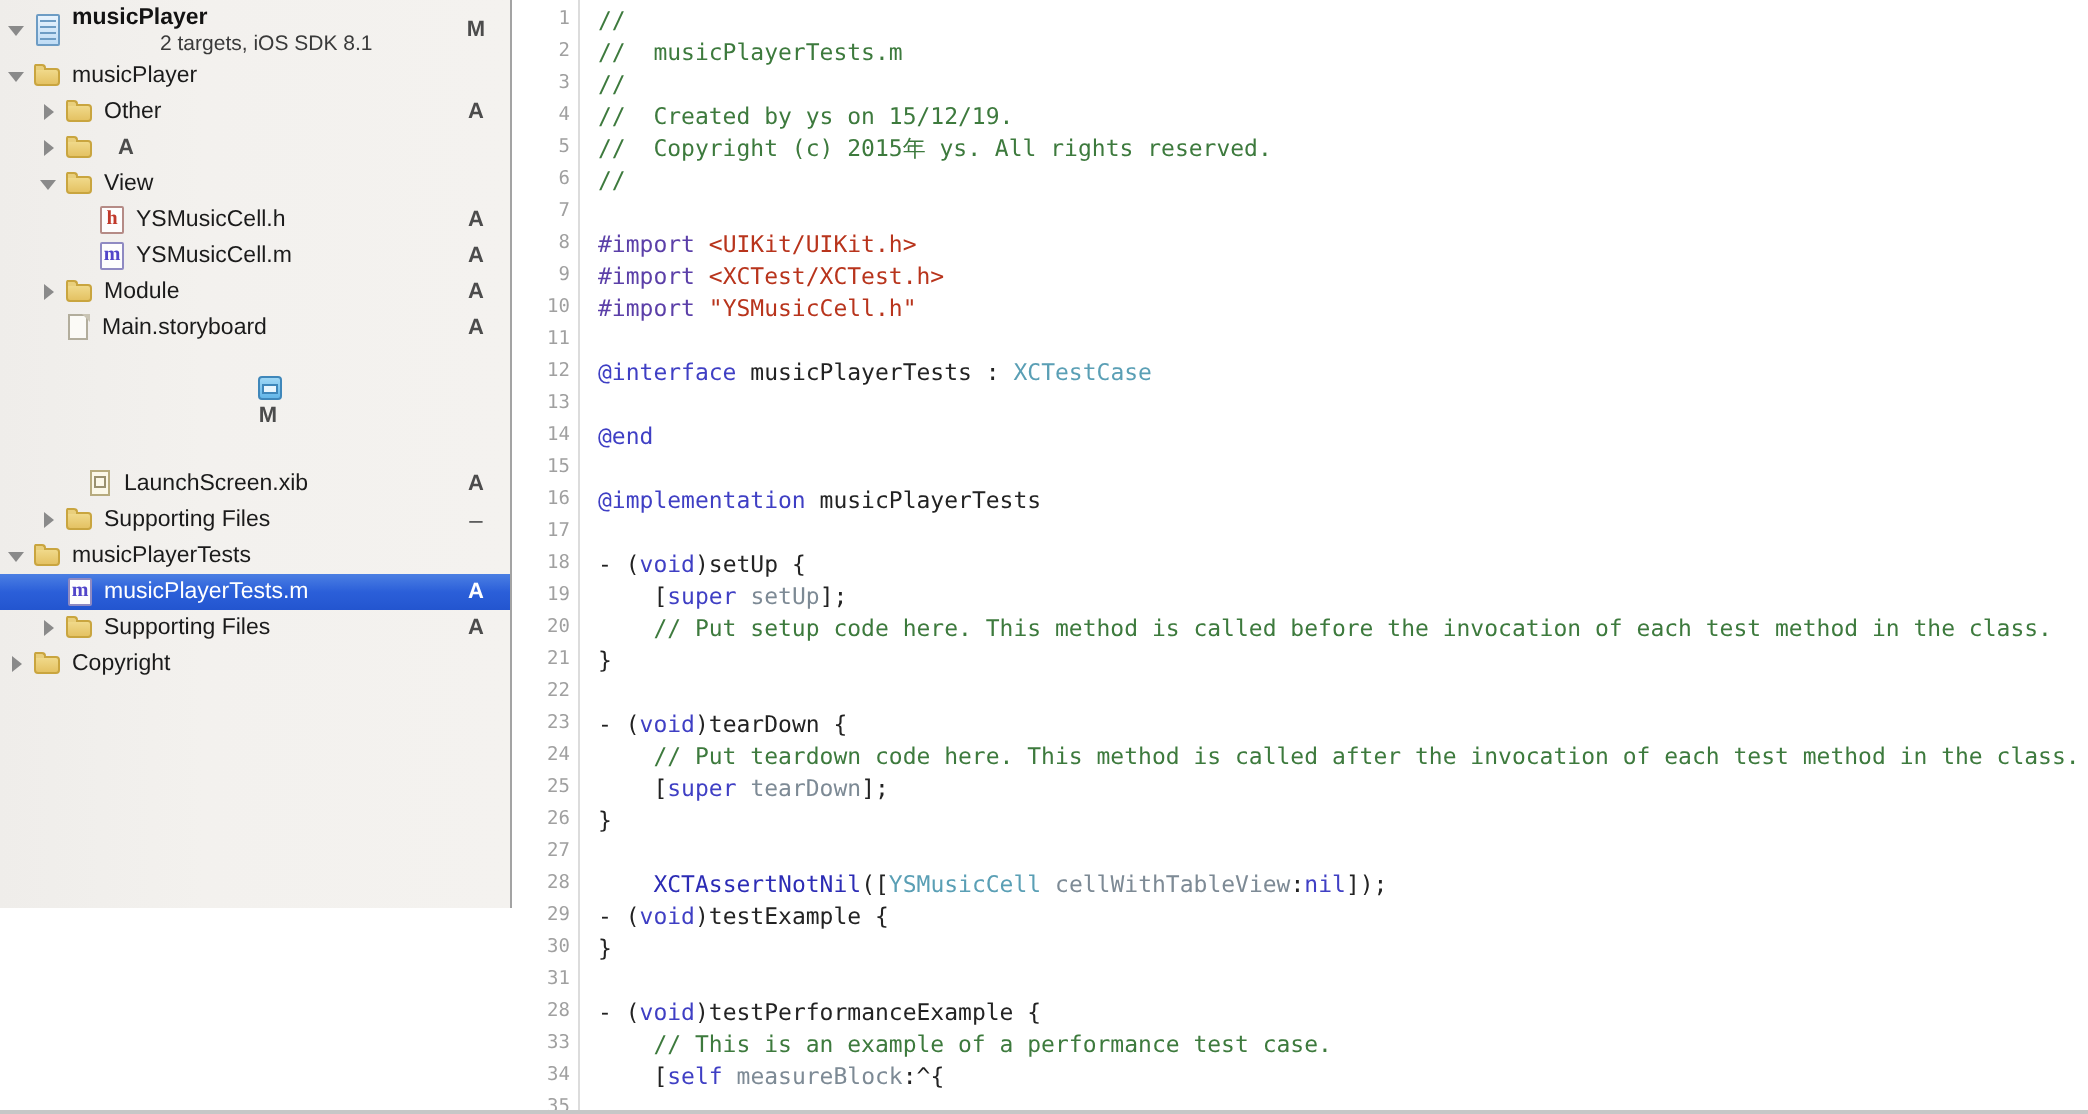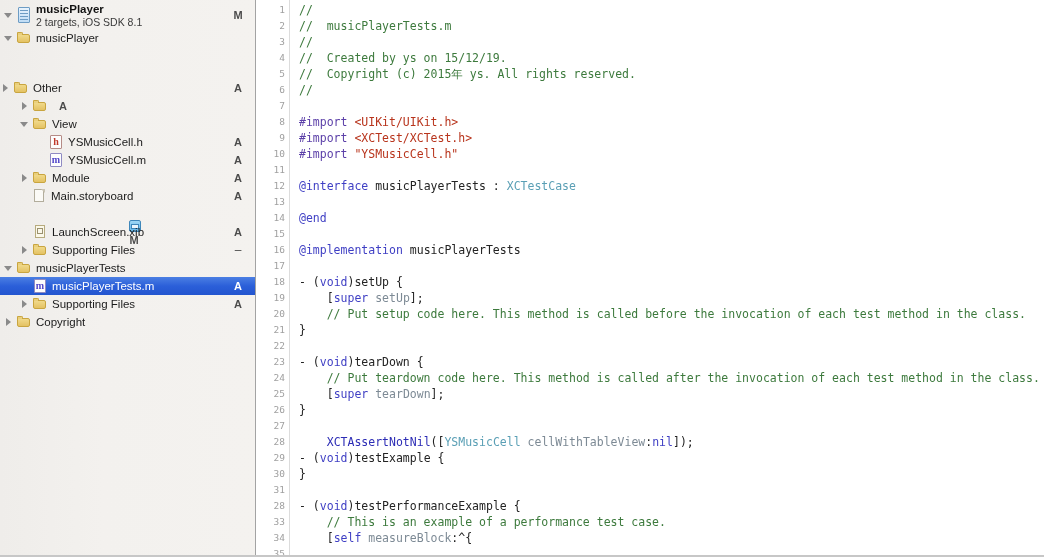--- a/index.html
+++ b/index.html
@@ -18,21 +18,21 @@
     position: relative;
     width: 1044px;
     height: 557px;
     display: flex;
     background: #ffffff;
   }
 
   
   #navigator {
     width: 256px;
-    height: 557px;
+    height: 454px;
     box-sizing: border-box;
     background: #f2f0ed;
     background-image: linear-gradient(to right, #efedea 0%, #f3f1ee 40%, #f4f2ef 100%);
     border-right: 1px solid #a3a3a3;
     position: relative;
     overflow: hidden;
     flex: 0 0 256px;
   }
   .nav-list {
     position: relative;
@@ -222,20 +222,21 @@
   .proj-title {
     font-size: 11.5px;
     font-weight: bold;
     line-height: 13px;
     color: #131313;
   }
   .proj-sub {
     font-size: 10.5px;
     line-height: 12px;
     color: #3a3a3a;
+    margin-left: 44px;
   }
   .nav-status {
     flex: 0 0 auto;
     width: 22px;
     text-align: center;
     font-size: 11px;
     font-weight: bold;
     color: #4c4c4c;
     margin-right: 6px;
   }
@@ -328,21 +329,21 @@
           <span class="nav-status">M</span>
         </div>
         <div class="nav-row" style="padding-left: 3px;">
           <span class="disclosure open">
             <span class="tri"></span>
           </span>
           <span class="nav-icon ic-folder"></span>
           <span class="nav-label">musicPlayer</span>
           <span class="nav-status"></span>
         </div>
-        <div class="nav-row" style=" margin-top: 32px;">
+        <div class="nav-row" style="padding-left: 19px;">
           <span class="disclosure">
             <span class="tri"></span>
           </span>
           <span class="nav-icon ic-folder"></span>
           <span class="nav-label">Other</span>
           <span class="nav-status">A</span>
         </div>
         <div class="nav-row" style="padding-left: 19px;">
           <span class="disclosure">
             <span class="tri"></span>
@@ -387,21 +388,21 @@
           <span class="nav-icon ic-sheet"></span>
           <span class="nav-label">Main.storyboard</span>
           <span class="nav-status">A</span>
         </div>
         <div class="nav-row" style="padding-left: 19px; flex-direction: column;">
           <span class="disclosure"></span>
           <span class="nav-icon ic-assets"></span>
           <span class="nav-label">Images.xcassets</span>
           <span class="nav-status">M</span>
         </div>
-        <div class="nav-row" style="padding-left: 19px;">
+        <div class="nav-row" style="padding-left: 29px; margin-top: 42px;">
           <span class="disclosure"></span>
           <span class="nav-icon ic-xib"></span>
           <span class="nav-label">LaunchScreen.xib</span>
           <span class="nav-status">A</span>
         </div>
         <div class="nav-row" style="padding-left: 19px;">
           <span class="disclosure">
             <span class="tri"></span>
           </span>
           <span class="nav-icon ic-folder"></span>

